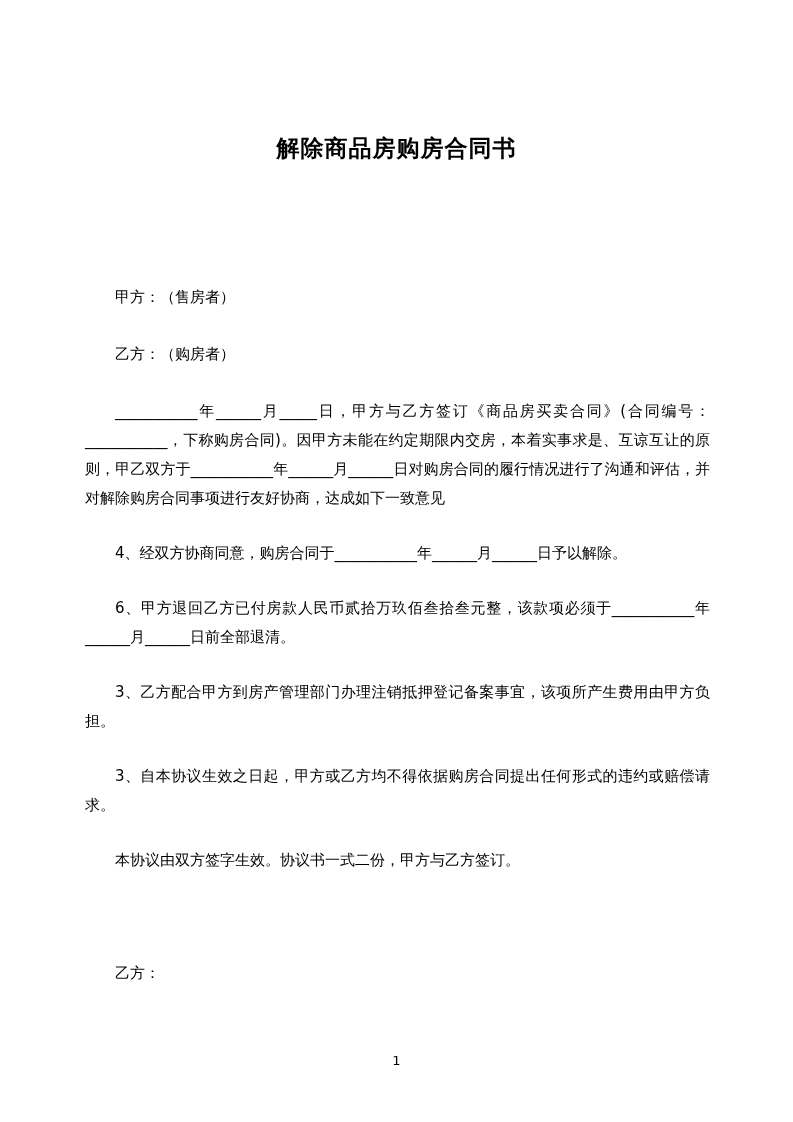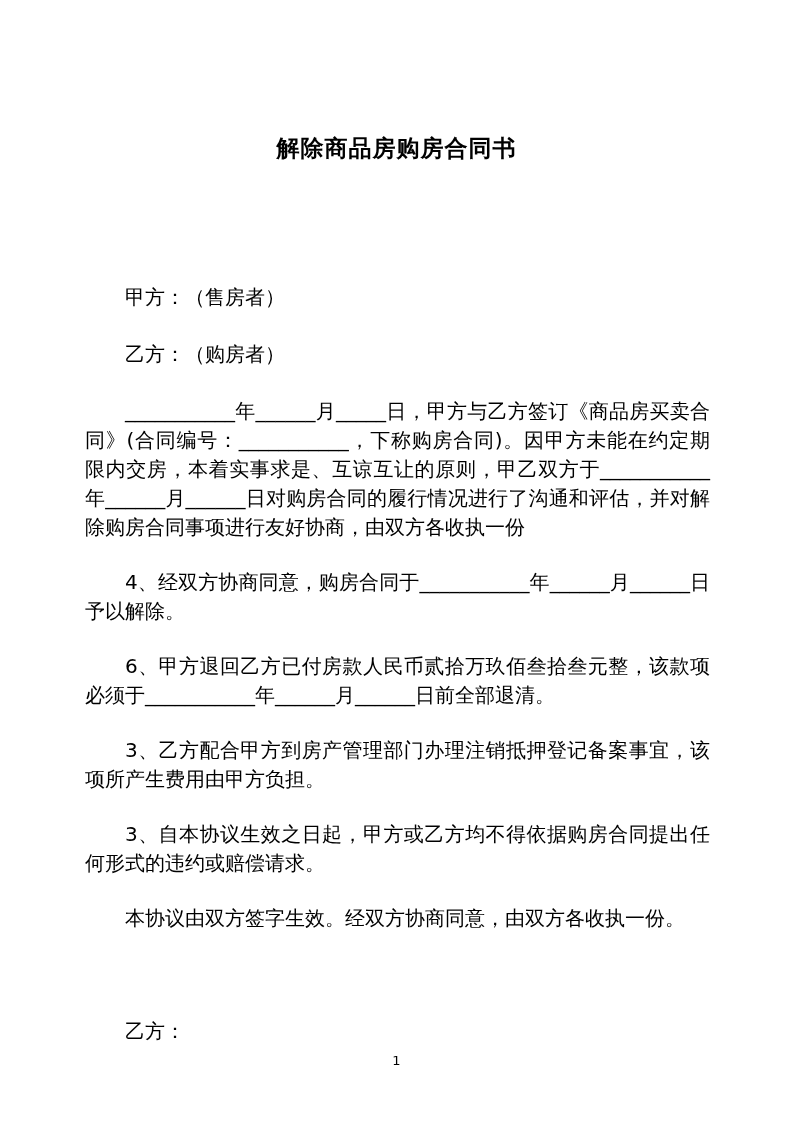--- a/index.html
+++ b/index.html
@@ -38,21 +38,21 @@
     line-height: 32px;
   }
   .body-block {
     position: absolute;
     left: 85px;
     top: 283px;
     width: 625px;
   }
   p.para {
     margin: 0 0 0 0;
-    font-size: 20px;
+    font-size: 15px;
     line-height: 29px;
     text-align: justify;
     text-justify: inter-ideograph;
   }
   p.indent {
     text-indent: 2em;
   }
   .gap-sm { height: 26px; }
   .gap-md { height: 28px; }
   .page-number {
@@ -73,36 +73,36 @@
   <h1 class="doc-title">解除商品房购房合同书</h1>
 
   <div class="body-block">
 
     <p class="para indent">甲方：（售房者）</p>
     <div class="gap-md"></div>
 
     <p class="para indent">乙方：（购房者）</p>
     <div class="gap-md"></div>
 
-    <p class="para indent">___________年______月_____日，甲方与乙方签订《商品房买卖合同》(合同编号：___________，下称购房合同)。因甲方未能在约定期限内交房，本着实事求是、互谅互让的原则，甲乙双方于___________年______月______日对购房合同的履行情况进行了沟通和评估，并对解除购房合同事项进行友好协商，由双方各收执一份</p>
+    <p class="para indent">___________年______月_____日，甲方与乙方签订《商品房买卖合同》(合同编号：___________，下称购房合同)。因甲方未能在约定期限内交房，本着实事求是、互谅互让的原则，甲乙双方于___________年______月______日对购房合同的履行情况进行了沟通和评估，并对解除购房合同事项进行友好协商，达成如下一致意见</p>
     <div class="gap-sm"></div>
 
     <p class="para indent">4、经双方协商同意，购房合同于___________年______月______日予以解除。</p>
     <div class="gap-sm"></div>
 
     <p class="para indent">6、甲方退回乙方已付房款人民币贰拾万玖佰叁拾叁元整，该款项必须于___________年______月______日前全部退清。</p>
     <div class="gap-sm"></div>
 
     <p class="para indent">3、乙方配合甲方到房产管理部门办理注销抵押登记备案事宜，该项所产生费用由甲方负担。</p>
     <div class="gap-sm"></div>
 
     <p class="para indent">3、自本协议生效之日起，甲方或乙方均不得依据购房合同提出任何形式的违约或赔偿请求。</p>
     <div class="gap-sm"></div>
 
-    <p class="para indent">本协议由双方签字生效。经双方协商同意，由双方各收执一份。</p>
+    <p class="para indent">本协议由双方签字生效。协议书一式二份，甲方与乙方签订。</p>
     <div class="gap-md"></div>
 
     <div class="gap-md"></div>
 
     <div class="gap-md"></div>
 
     <p class="para indent">乙方：</p>
 
   </div>
 

